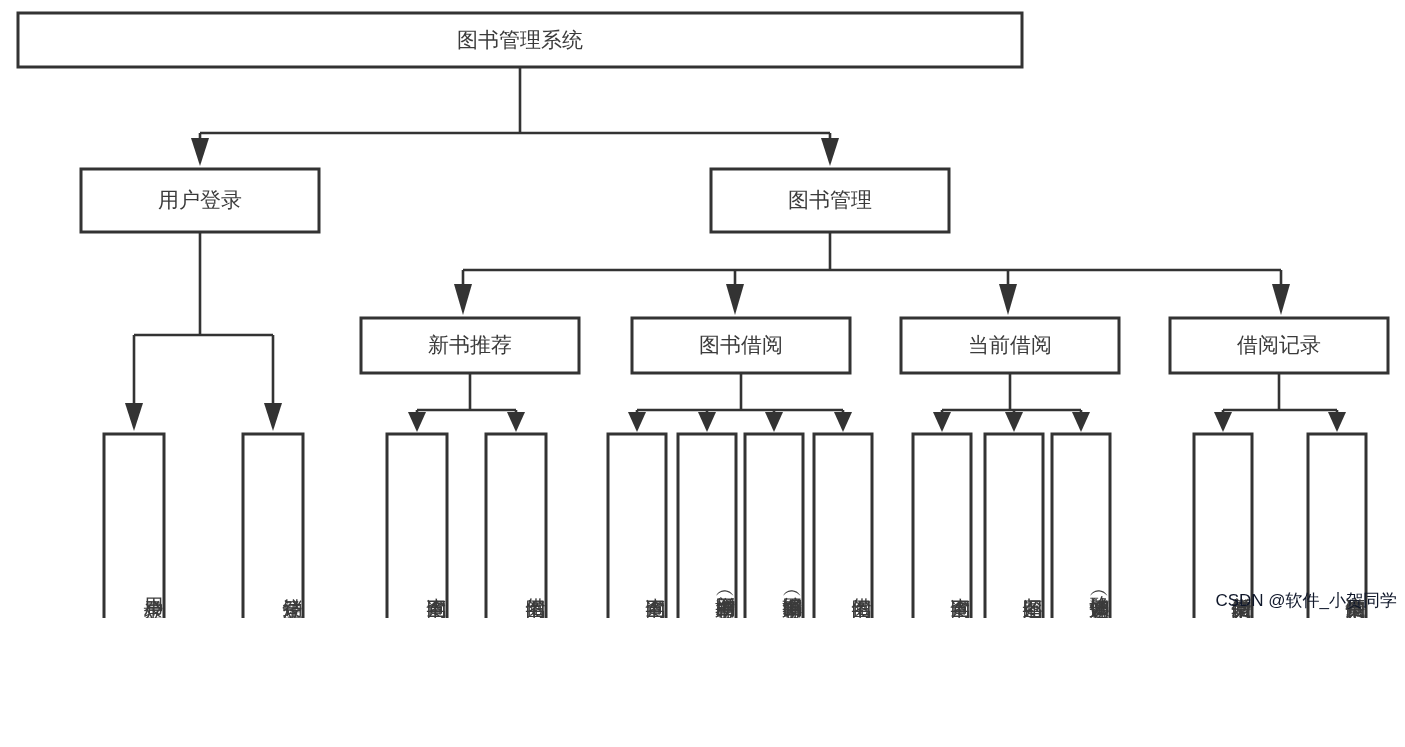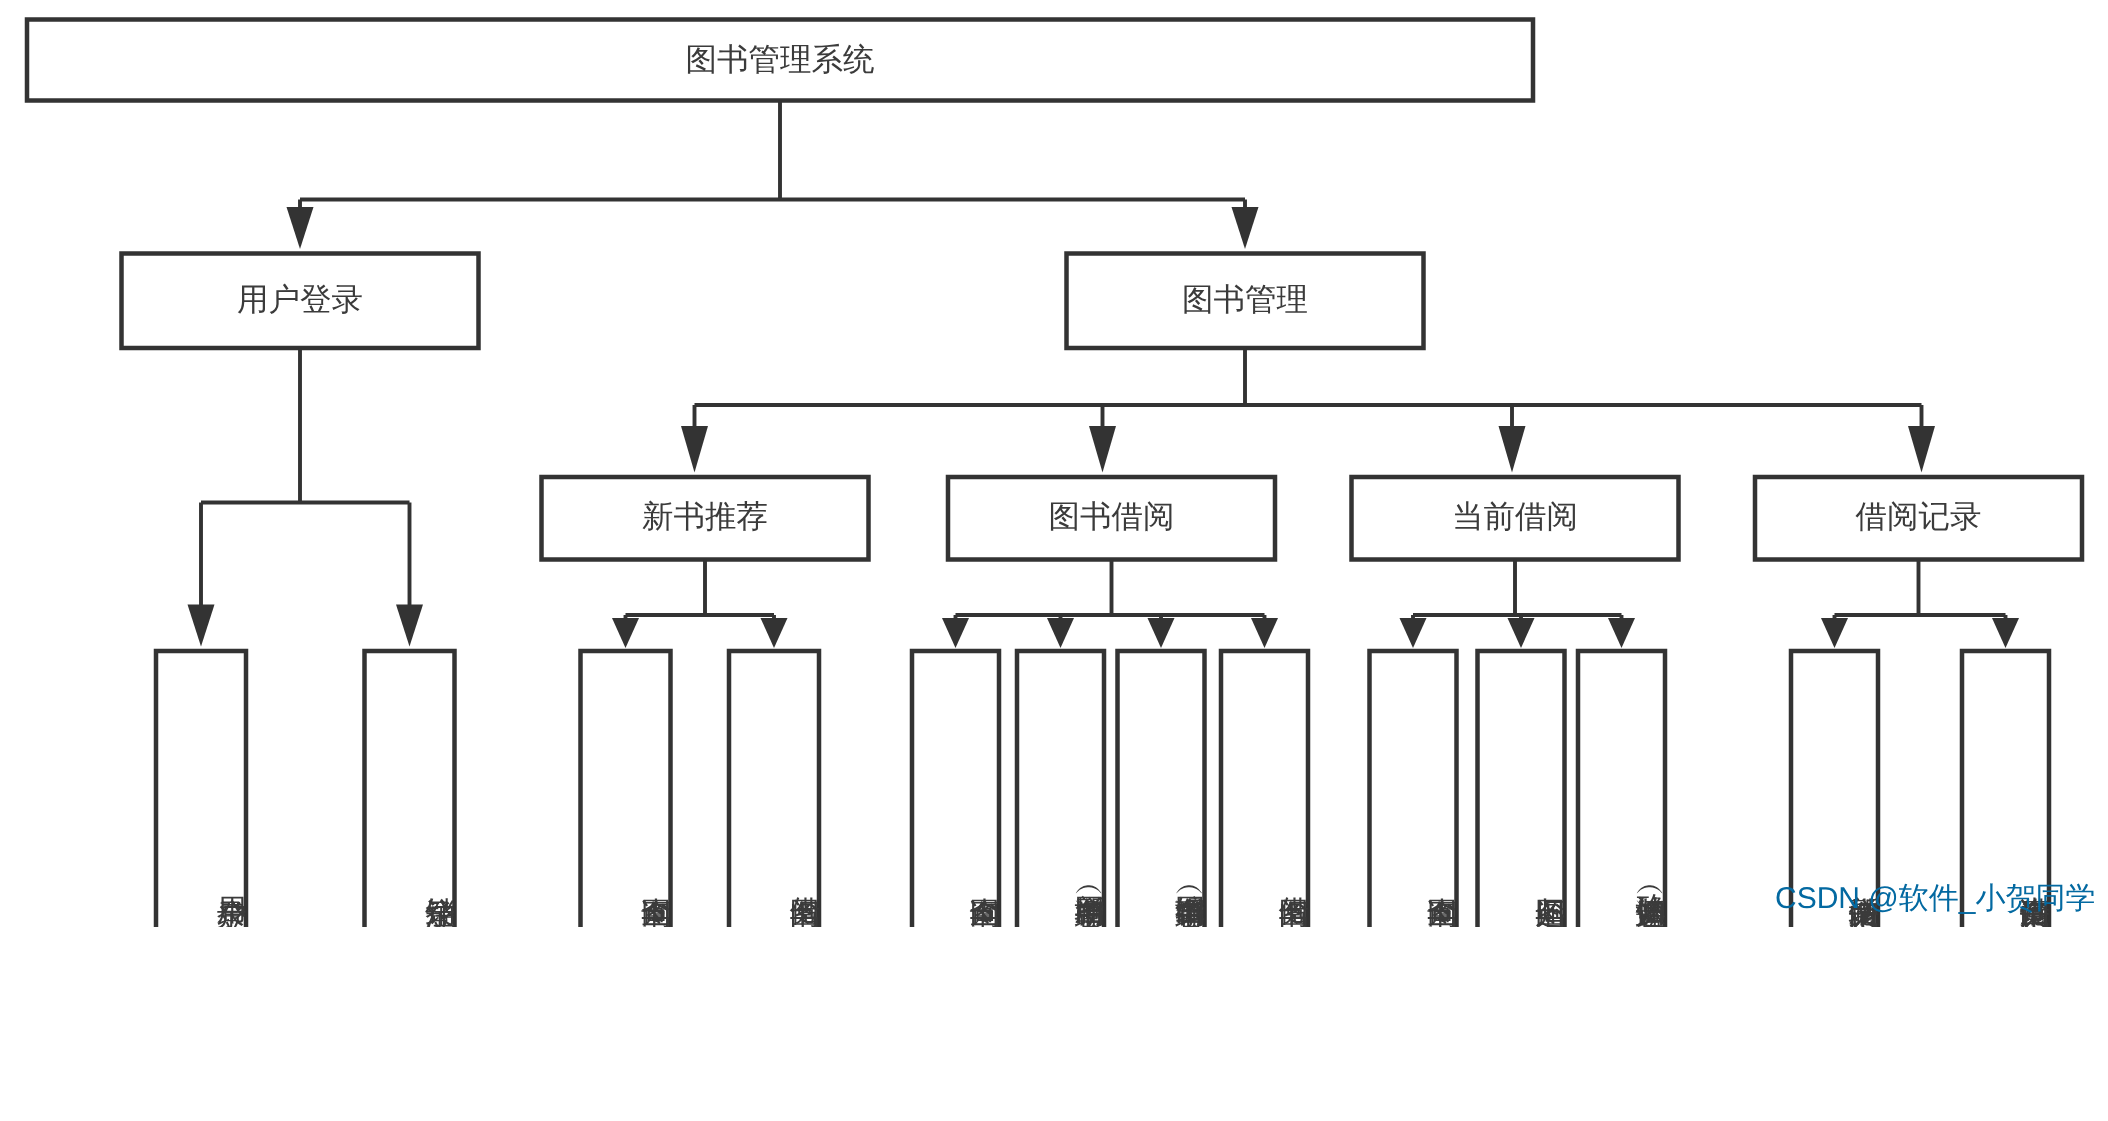--- a/index.html
+++ b/index.html
@@ -57,22 +57,22 @@
     text-orientation: upright;
     white-space: nowrap;
     letter-spacing: 1px;
     pointer-events: none;
   }
   .watermark {
     position: absolute;
     right: 8px;
     bottom: 6px;
     font-family: "Liberation Sans", "DejaVu Sans", sans-serif;
-    font-size: 20px;
-    color: #0369a1;
+    font-size: 17px;
+    color: #0f172a;
     white-space: nowrap;
     text-align: right;
   }
 </style>
 </head>
 <body>
 
 <div id="diagram-root">
 
   <svg class="chart-svg" viewBox="0 0 1405 747">

